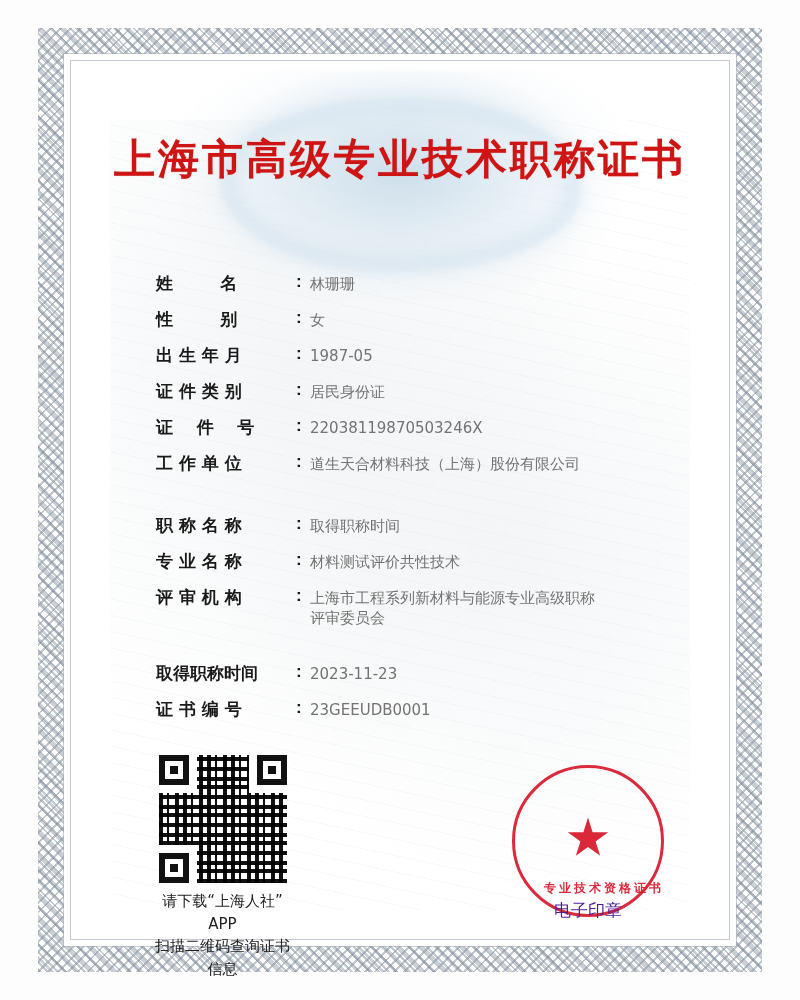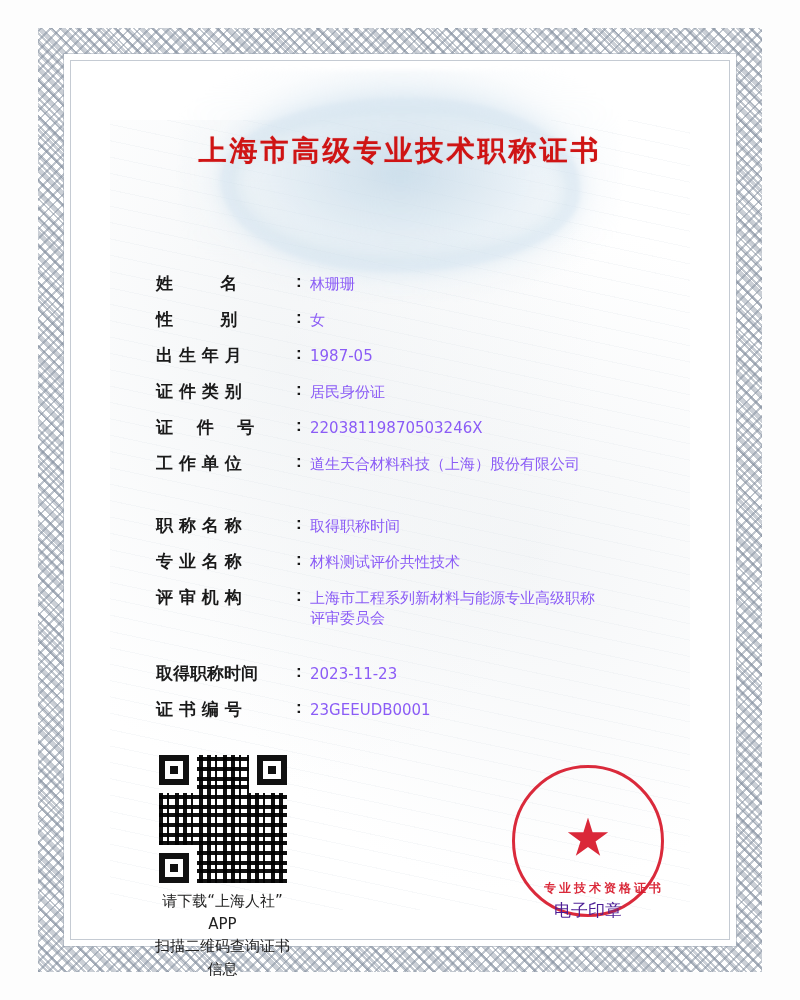--- a/index.html
+++ b/index.html
@@ -127,21 +127,21 @@
 
   .title {
     position: absolute;
     top: 132px;
     left: 0;
     width: 100%;
     text-align: center;
     color: #cf1414;
     font-family: "DejaVu Serif", "Liberation Serif", serif;
     font-weight: 700;
-    font-size: 28px;
+    font-size: 41px;
     letter-spacing: 3px;
     text-shadow: 0 0 1px rgba(200,20,20,0.4);
   }
 
   .fields {
     position: absolute;
     left: 156px;
     top: 272px;
     width: 500px;
   }
@@ -162,21 +162,21 @@
     white-space: pre;
   }
   .row .colon {
     flex: 0 0 14px;
     font-size: 17px;
     font-weight: 700;
     color: #1a1a1a;
   }
   .row .value {
     flex: 1 1 auto;
-    color: #8b5cf6;
+    color: #737373;
     font-size: 15px;
     font-family: "DejaVu Sans", "Liberation Sans", sans-serif;
     line-height: 1.35;
     padding-top: 2px;
     white-space: pre-line;
   }
 
   .group-gap { height: 26px; }
   .group-gap-sm { height: 20px; }
 

